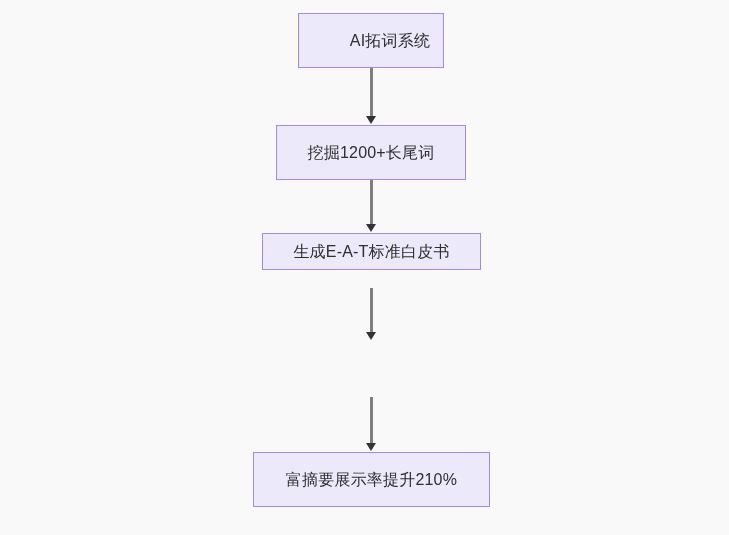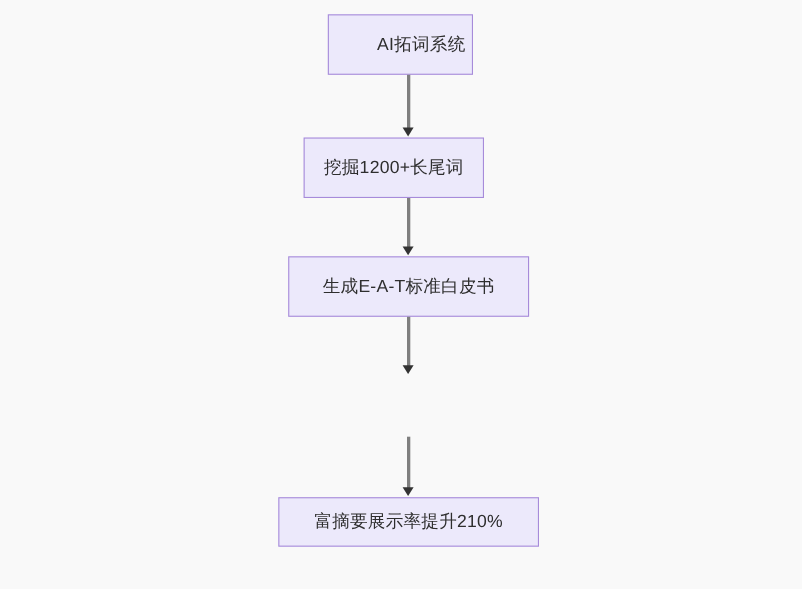--- a/index.html
+++ b/index.html
@@ -35,25 +35,25 @@
     letter-spacing: 0.2px;
     white-space: nowrap;
     user-select: none;
   }
 
   .node-label {
     display: block;
   }
 
   
-  .node-0 { left: 298px; top: 13px;  width: 132px; height: 55px; padding-left: 38px; }
-  .node-1 { left: 276px; top: 125px; width: 164px; height: 55px; }
-  .node-2 { left: 262px; top: 233px; width: 219px; height: 55px; }
+  .node-0 { left: 298px; top: 13px;  width: 146px; height: 55px; padding-left: 38px; }
+  .node-1 { left: 276px; top: 125px; width: 190px; height: 55px; }
+  .node-2 { left: 262px; top: 233px; width: 219px; height: 37px; }
   .node-3 { left: 264px; top: 341px; width: 214px; height: 56px; }
-  .node-4 { left: 253px; top: 452px; width: 237px; height: 45px; }
+  .node-4 { left: 253px; top: 452px; width: 237px; height: 55px; }
 
   
   .flow-edge {
     position: absolute;
     width: 3px;
     background: #7f7f7f;
   }
   .edge-0 { left: 369.5px; top: 68px;  height: 49px; }
   .edge-1 { left: 369.5px; top: 180px; height: 45px; }
   .edge-2 { left: 369.5px; top: 288px; height: 45px; }

